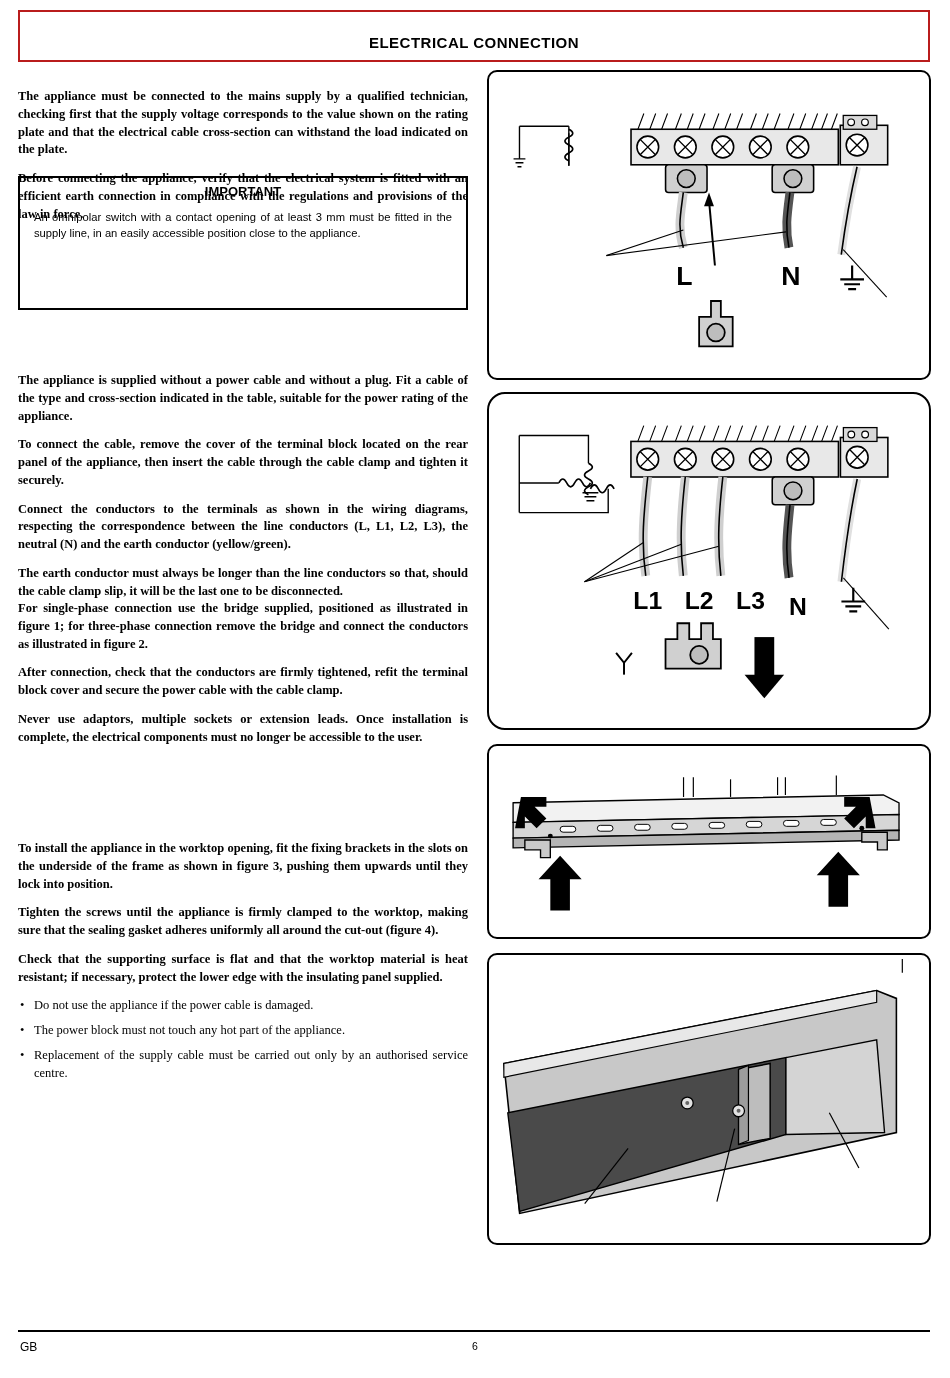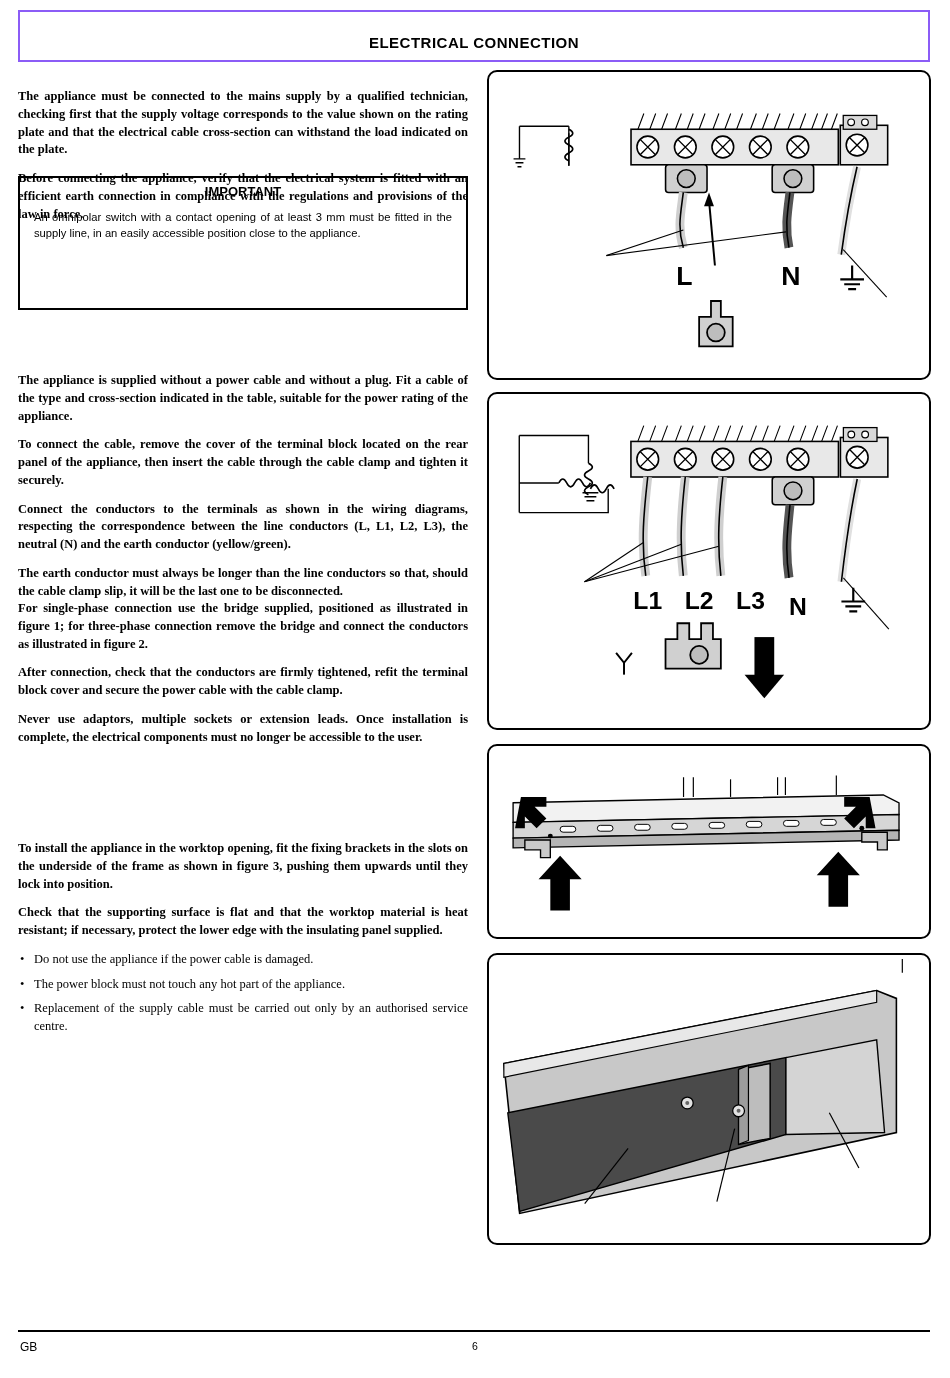--- a/index.html
+++ b/index.html
@@ -19,21 +19,21 @@
     overflow: hidden;
   }
 
   
   .header-box {
     position: absolute;
     left: 18px;
     top: 10px;
     width: 912px;
     height: 52px;
-    border: 2px solid #8b5cf6;
+    border: 2px solid #b91c1c;
     box-sizing: border-box;
   }
   .header-title {
     position: absolute;
     left: 0;
     top: 22px;
     width: 100%;
     text-align: center;
     font-family: "Liberation Sans", sans-serif;
     font-weight: bold;
@@ -118,21 +118,21 @@
   
   .fig {
     position: absolute;
     border: 2px solid #000;
     border-radius: 10px;
     box-sizing: border-box;
     background: #fff;
     overflow: hidden;
   }
   #fig1 { left: 487px; top: 70px;  width: 444px; height: 310px; }
-  #fig2 { left: 487px; top: 392px; width: 444px; height: 338px; }
+  #fig2 { left: 487px; top: 392px; width: 444px; height: 338px; border-radius: 18px; }
   #fig3 { left: 487px; top: 744px; width: 444px; height: 195px; }
   #fig4 { left: 487px; top: 953px; width: 444px; height: 292px; }
 
   .fig svg { display: block; width: 100%; height: 100%; }
 
   
   .footer-rule {
     position: absolute;
     left: 18px;
     top: 1330px;
@@ -191,20 +191,21 @@
   </div>
 
   <div class="block-mid">
     <p class="para">For single-phase connection use the bridge supplied, positioned as illustrated in figure 1; for three-phase connection remove the bridge and connect the conductors as illustrated in figure 2.</p>
     <p class="para">After connection, check that the conductors are firmly tightened, refit the terminal block cover and secure the power cable with the cable clamp.</p>
     <p class="para">Never use adaptors, multiple sockets or extension leads. Once installation is complete, the electrical components must no longer be accessible to the user.</p>
   </div>
 
   <div class="block-low">
     <p class="para">To install the appliance in the worktop opening, fit the fixing brackets in the slots on the underside of the frame as shown in figure 3, pushing them upwards until they lock into position.</p>
+    <p class="para">Tighten the screws until the appliance is firmly clamped to the worktop, making sure that the sealing gasket adheres uniformly all around the cut-out (figure 4).</p>
     <p class="para">Check that the supporting surface is flat and that the worktop material is heat resistant; if necessary, protect the lower edge with the insulating panel supplied.</p>
 
     <div class="list-item">
       <span class="bullet">•</span>
       <span>Do not use the appliance if the power cable is damaged.</span>
     </div>
     <div class="list-item">
       <span class="bullet">•</span>
       <span>The power block must not touch any hot part of the appliance.</span>
     </div>

